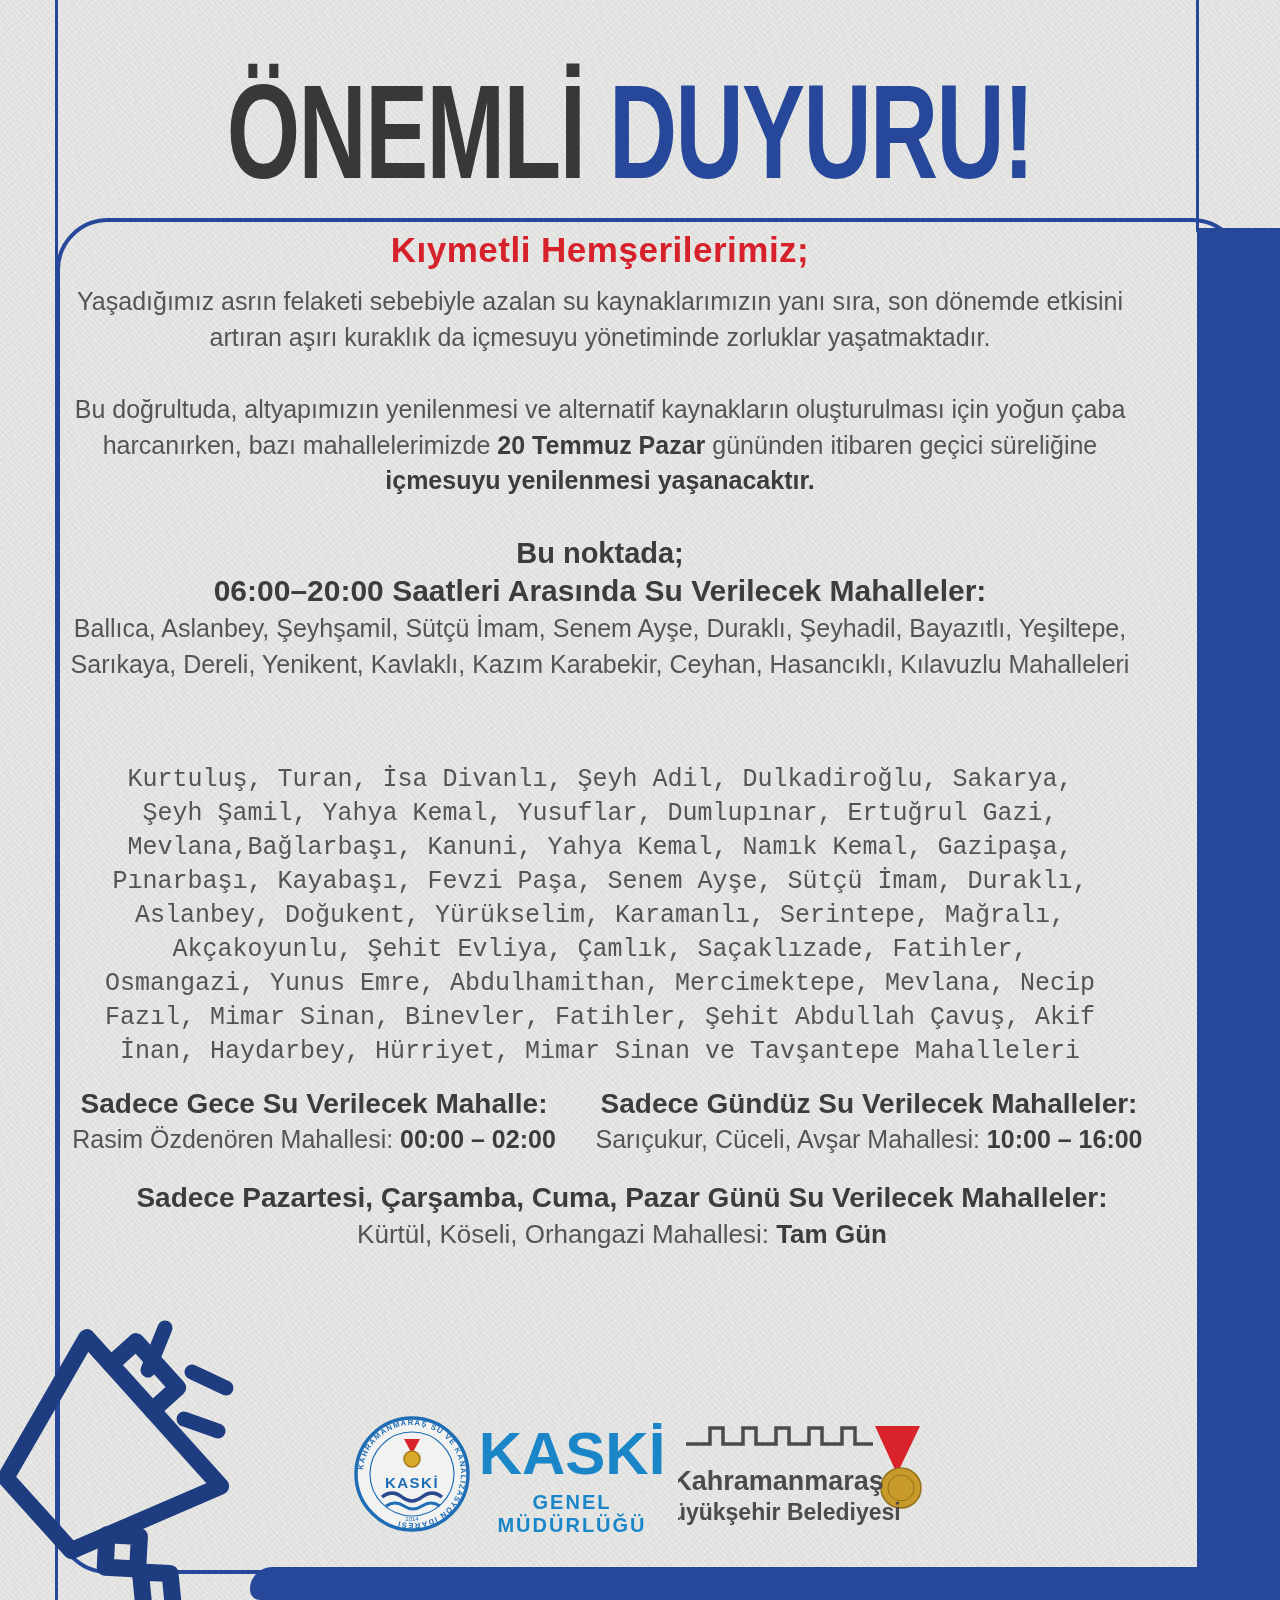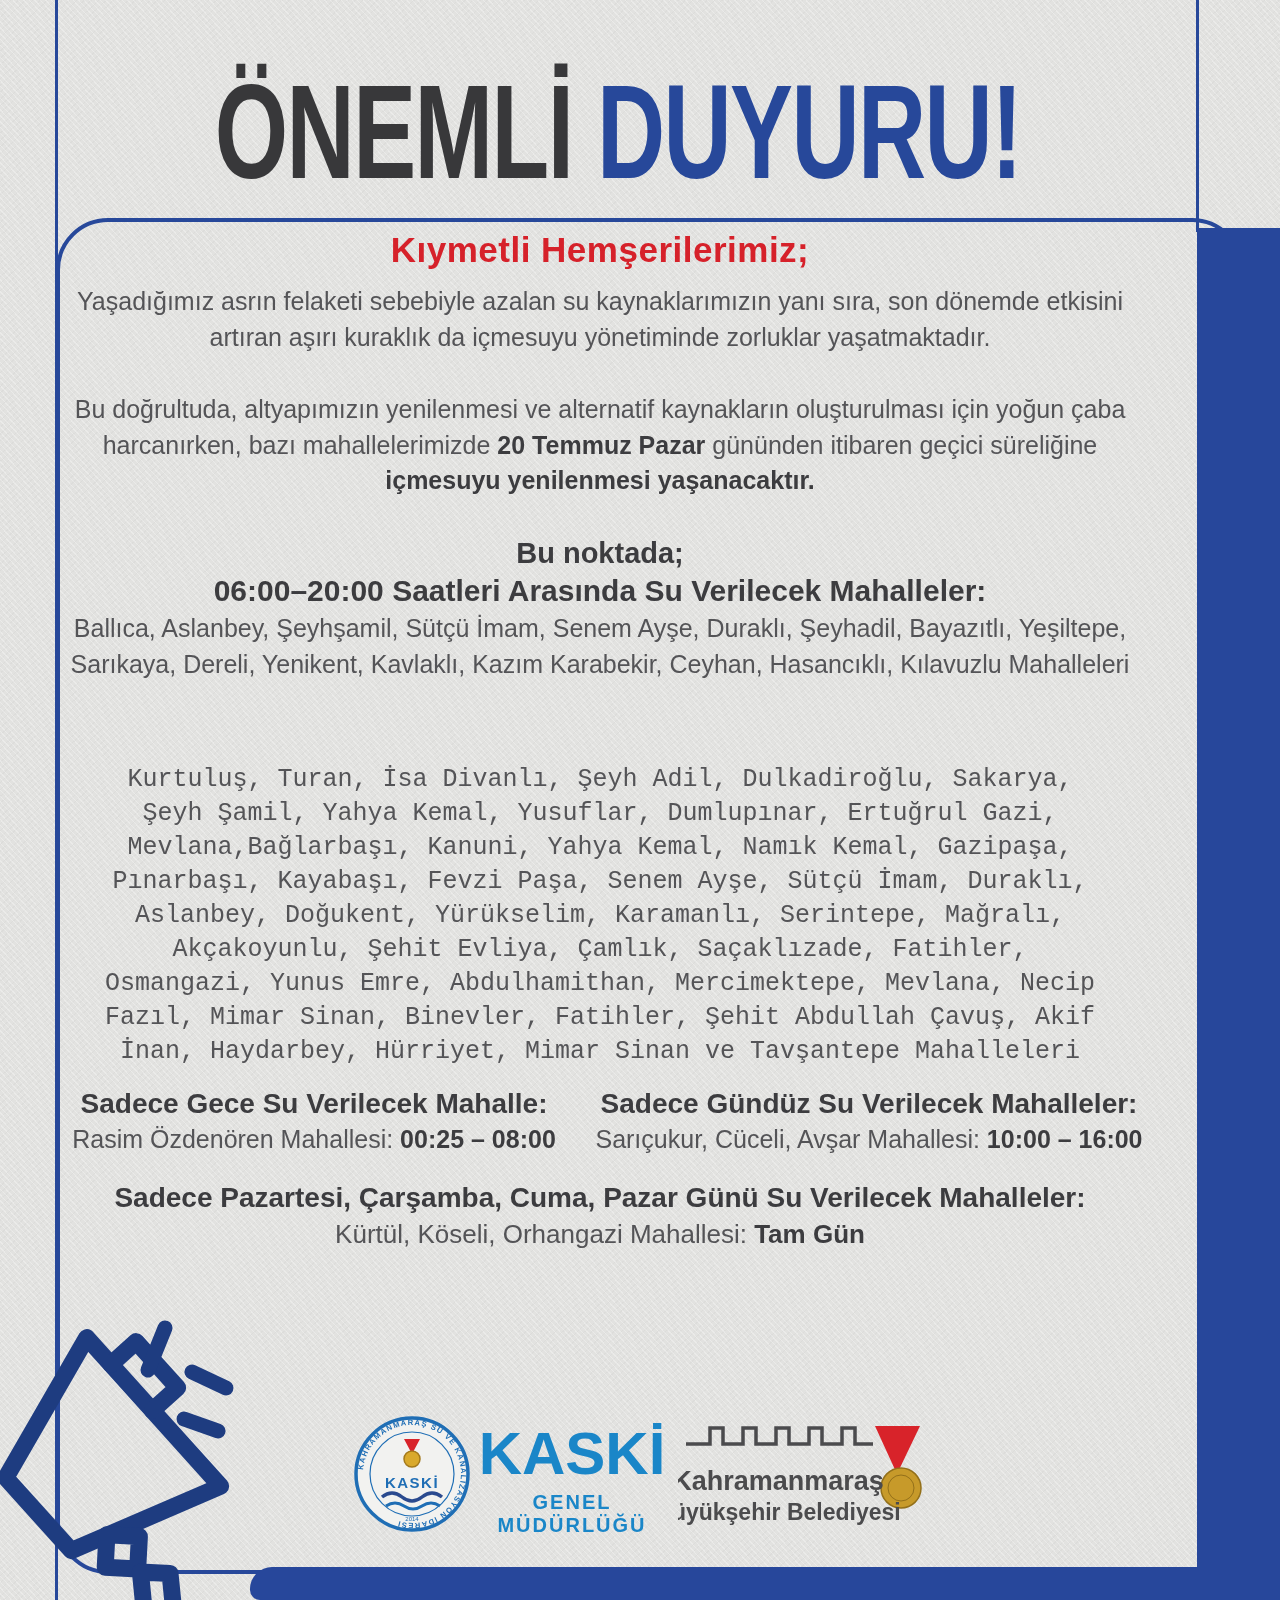--- a/index.html
+++ b/index.html
@@ -18,21 +18,21 @@
   .vline.right{left:1196px;top:0;height:232px;}
   .card{
     position:absolute;left:56px;top:218px;width:1180px;height:1348px;
     border:4px solid #27489a;border-radius:52px;background:transparent;
   }
   
   .stripe{position:absolute;left:1197px;top:228px;width:83px;height:1372px;background:#27479b;overflow:hidden;}
   
   .bottombar{position:absolute;left:250px;top:1567px;width:1030px;height:33px;background:#27479b;border-top-left-radius:22px;border-bottom-left-radius:10px;}
   
-  .title{position:absolute;left:0;top:58px;width:1236px;text-align:center;white-space:nowrap;}
+  .title{position:absolute;left:0;top:58px;width:1236px;text-align:center;white-space:nowrap;padding-left:12px;}
   .title .inner{display:inline-block;transform:scale(.80,1.14);transform-origin:center top;
     font-size:118px;font-weight:800;letter-spacing:-2px;line-height:1.1;}
   .title .t1{color:#38383a;}
   .title .t2{color:#27489a;}
   
   .tb{position:absolute;left:60px;width:1080px;text-align:center;color:#545457;}
   .salutation{top:230px;font-size:35px;font-weight:800;color:#d6212a;letter-spacing:.5px;}
   .para{font-size:25px;line-height:35.5px;}
   .p1{top:284px;}
   .p2{top:392px;}
@@ -44,21 +44,21 @@
   .rot-head{top:727px;}
   .rot-list{top:763px;line-height:34px;width:1010px;left:95px;font-family:Liberation Mono, monospace;}
   
   .cols{position:absolute;left:60px;top:1086px;width:1095px;display:flex;align-items:flex-end;}
   .col{text-align:center;color:#545457;}
   .col .head{font-size:28px;font-weight:700;color:#3c3c3f;line-height:36px;}
   .col .sub{font-size:25px;line-height:34px;}
   .col.left{width:508px;}
   .col.right{flex:1;}
   .col-divider{width:7px;background:#27489a;margin:0 4px;border-radius:2px;}
-  .certain{top:1180px;}
+  .certain{top:1180px;padding-left:22px;}
   .certain .head{font-size:28px;font-weight:700;color:#3c3c3f;line-height:36px;}
   .certain .sub{font-size:26px;line-height:36px;color:#545457;}
   .closing{top:1298px;left:180px;width:840px;font-size:30px;line-height:41px;color:#515154;}
   
   .emblem{position:absolute;left:352px;top:1414px;width:120px;height:120px;}
   .kaski-word{position:absolute;left:474px;top:1424px;width:196px;text-align:center;color:#1a86c8;}
   .kaski-word .big{font-size:60px;font-weight:800;line-height:1;letter-spacing:0;}
   .kaski-word .sub{font-size:20px;font-weight:700;letter-spacing:2px;margin-top:7px;}
   .kmaras{position:absolute;left:678px;top:1396px;width:252px;height:140px;}
   .megaphone{position:absolute;left:-42px;top:1266px;width:300px;height:340px;}
@@ -86,21 +86,21 @@
   <div class="tb bu-noktada">Bu noktada;</div>
 
   <div class="tb sec-head day-head">06:00–20:00 Saatleri Arasında Su Verilecek Mahalleler:</div>
   <div class="tb para day-list">Ballıca, Aslanbey, Şeyhşamil, Sütçü İmam, Senem Ayşe, Duraklı, Şeyhadil, Bayazıtlı, Yeşiltepe, Sarıkaya, Dereli, Yenikent, Kavlaklı, Kazım Karabekir, Ceyhan, Hasancıklı, Kılavuzlu Mahalleleri</div>
 
   <div class="tb para rot-list">Kurtuluş, Turan, İsa Divanlı, Şeyh Adil, Dulkadiroğlu, Sakarya, Şeyh Şamil, Yahya Kemal, Yusuflar, Dumlupınar, Ertuğrul Gazi, Mevlana,Bağlarbaşı, Kanuni, Yahya Kemal, Namık Kemal,  Gazipaşa, Pınarbaşı, Kayabaşı, Fevzi Paşa, Senem Ayşe, Sütçü İmam, Duraklı, Aslanbey, Doğukent, Yürükselim, Karamanlı, Serintepe, Mağralı, Akçakoyunlu, Şehit Evliya, Çamlık, Saçaklızade, Fatihler, Osmangazi, Yunus Emre, Abdulhamithan, Mercimektepe, Mevlana, Necip Fazıl, Mimar Sinan, Binevler, Fatihler, Şehit Abdullah Çavuş, Akif İnan, Haydarbey, Hürriyet, Mimar Sinan ve Tavşantepe  Mahalleleri</div>
 
   <div class="cols">
     <div class="col left">
       <div class="head">Sadece Gece Su Verilecek Mahalle:</div>
-      <div class="sub"><span>Rasim Özdenören Mahallesi: </span><span class="bold-dark">00:25 – 08:00</span></div>
+      <div class="sub"><span>Rasim Özdenören Mahallesi: </span><span class="bold-dark">00:00 – 02:00</span></div>
     </div>
     <div class="col-divider"></div>
     <div class="col right">
       <div class="head">Sadece Gündüz Su Verilecek Mahalleler:</div>
       <div class="sub"><span>Sarıçukur, Cüceli, Avşar Mahallesi: </span><span class="bold-dark">10:00 – 16:00</span></div>
     </div>
   </div>
 
   <div class="tb certain">
     <div class="head">Sadece Pazartesi, Çarşamba, Cuma, Pazar Günü Su Verilecek Mahalleler:</div>

